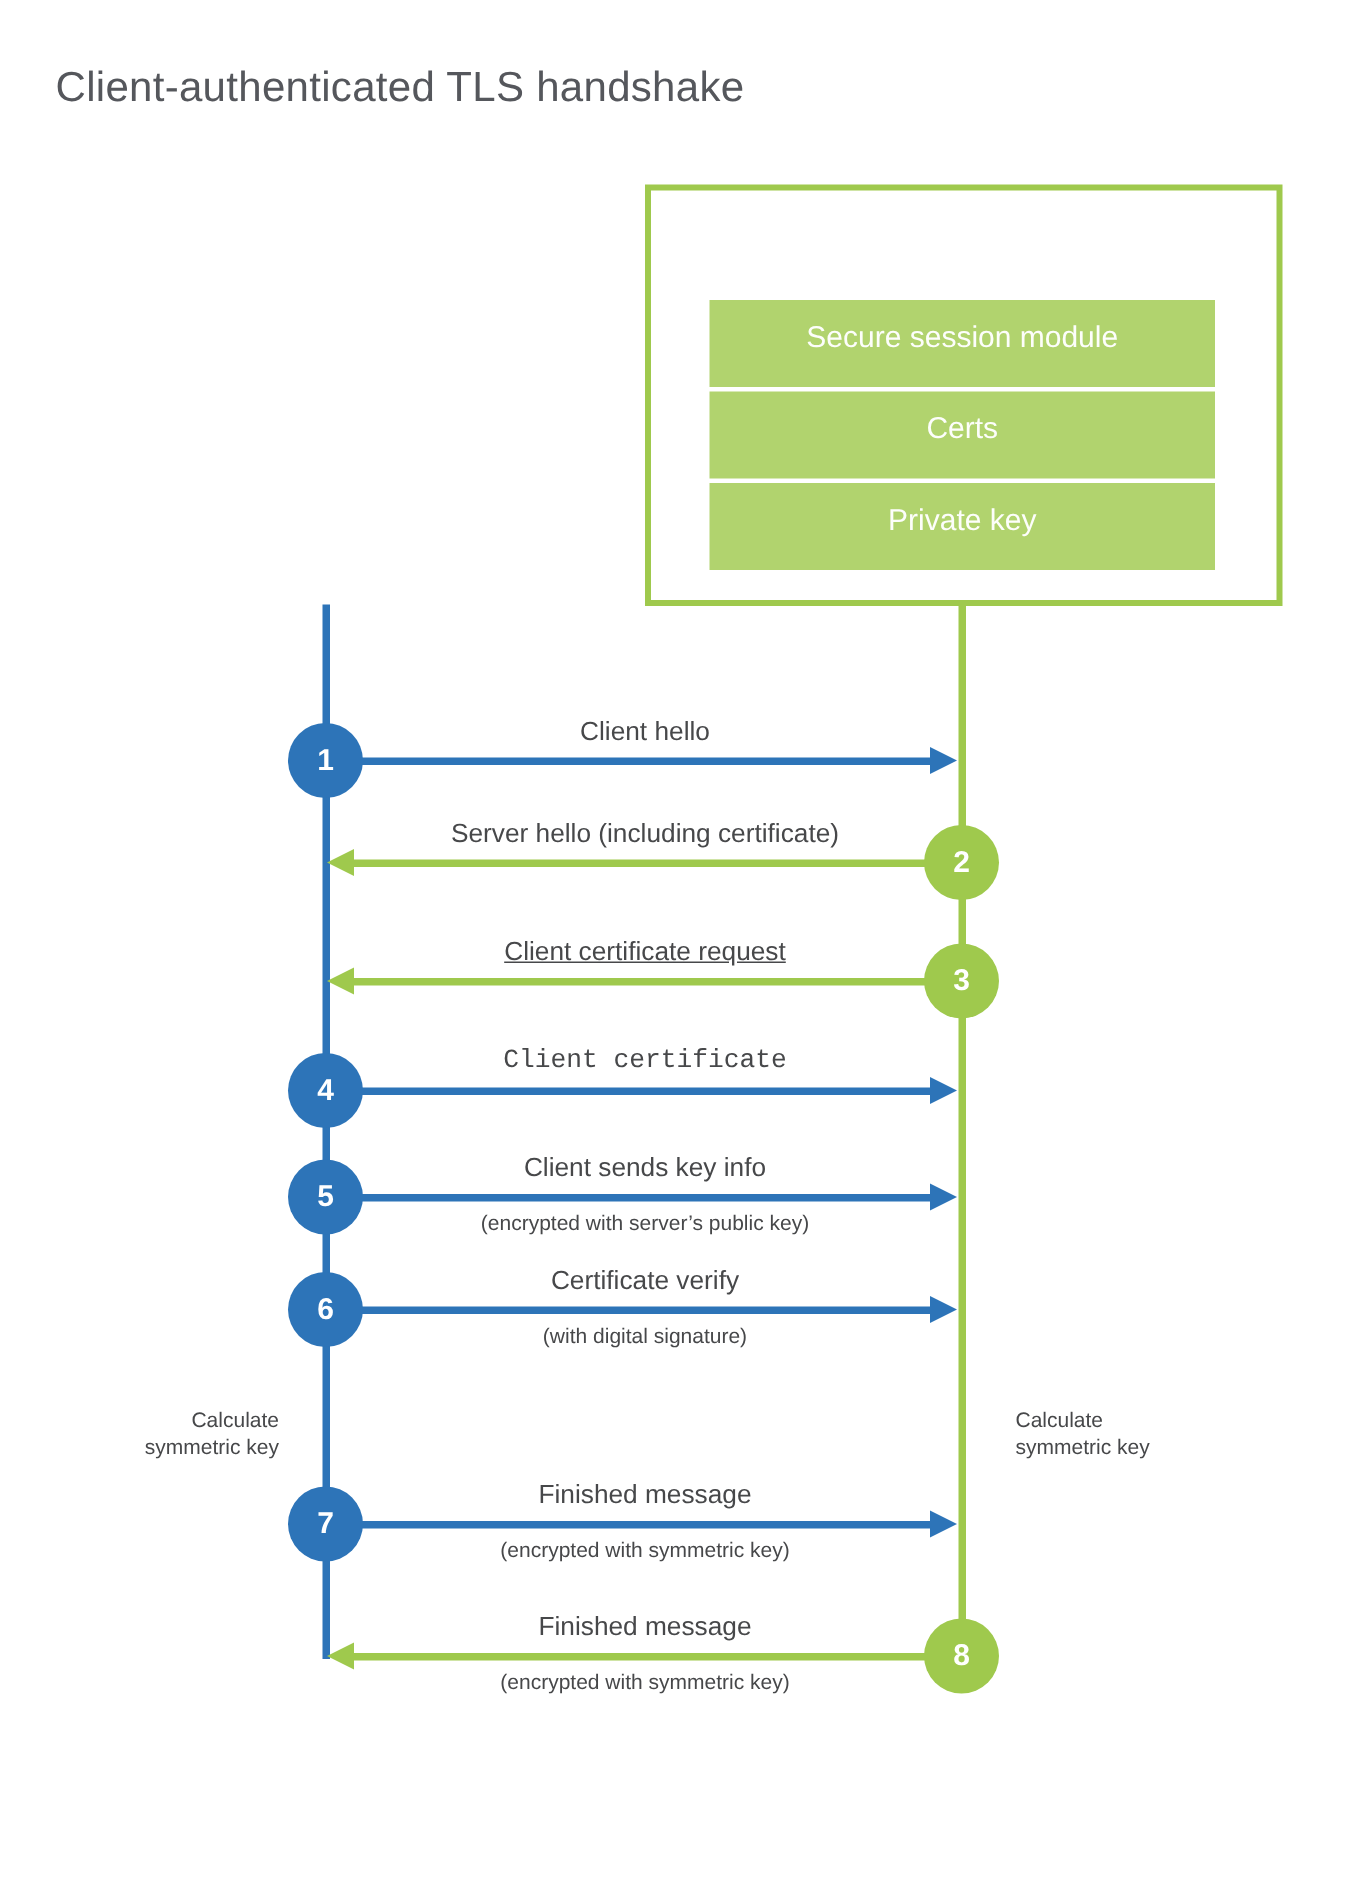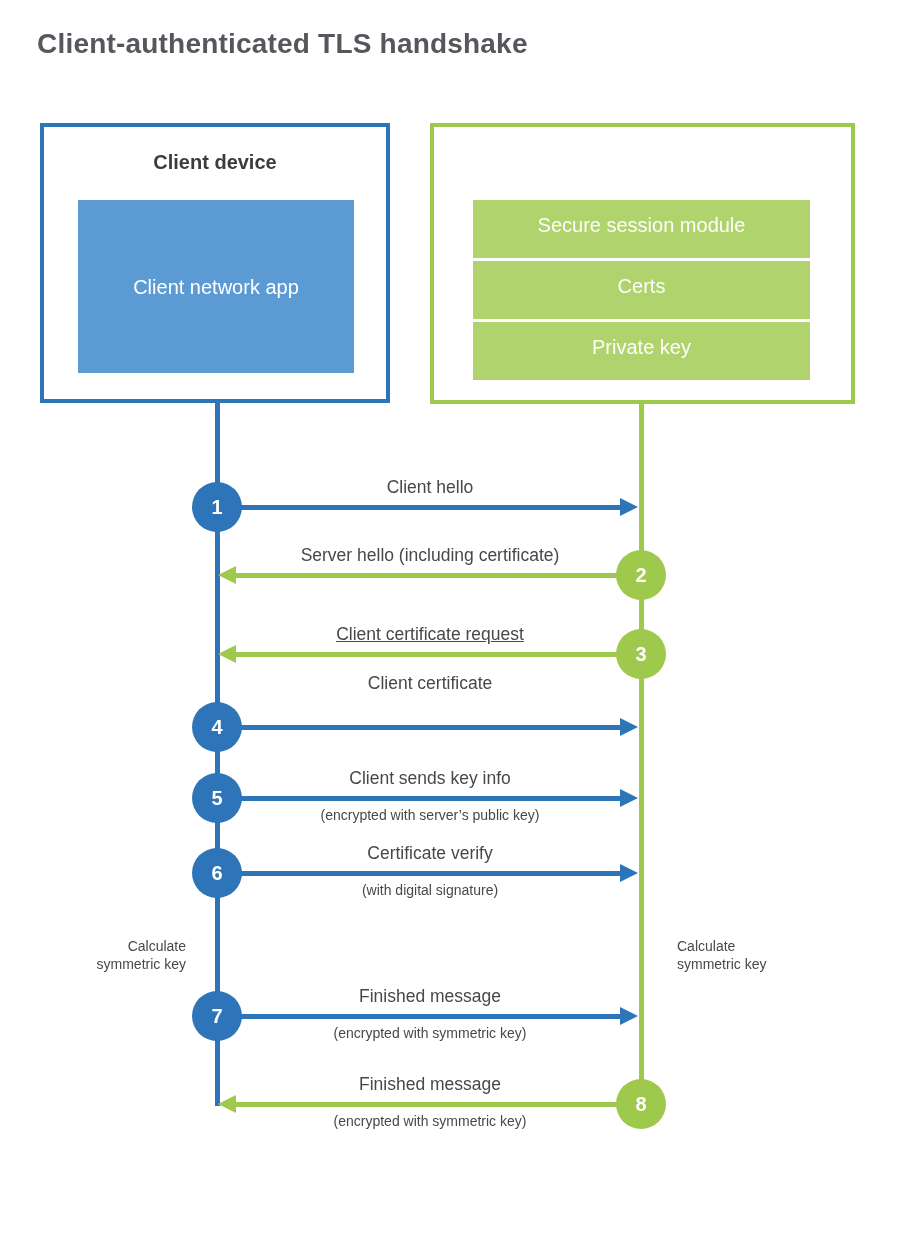--- a/index.html
+++ b/index.html
@@ -10,22 +10,22 @@
     --title-gray:#55575c;
     --heading-dark:#3b3c3f;
     --label-gray:#47484a;
   }
   *{margin:0;padding:0;box-sizing:border-box;}
   html,body{background:#fff;}
   body{font-family:"Liberation Sans","DejaVu Sans",sans-serif;}
   .canvas{position:relative;width:900px;height:1256px;background:#fff;overflow:hidden;}
 
   .page-title{
-    position:absolute;left:37px;top:28px;
-    font-size:28px;font-weight:700;color:var(--title-gray);
+    position:absolute;left:37px;top:42px;
+    font-size:28px;font-weight:400;color:var(--title-gray);
     letter-spacing:0.2px;
   }
 
   
   .actor-box{position:absolute;background:#fff;}
   .client-box{left:40px;top:123px;width:350px;height:280px;border:4px solid var(--blue);}
   .server-box{left:430px;top:123px;width:425px;height:281px;border:4px solid var(--green);}
   .box-title{
     position:absolute;left:0;top:24px;width:100%;
     text-align:center;font-size:20px;font-weight:700;color:var(--heading-dark);
@@ -88,26 +88,20 @@
   .note-calc-left{right:714px;top:938px;width:130px;text-align:right;}
   .note-calc-right{left:677px;top:938px;width:130px;text-align:left;}
 </style>
 </head>
 <body>
 
 <div class="canvas">
 
   <div class="page-title">Client-authenticated TLS handshake</div>
 
-  <div class="actor-box client-box">
-    <div class="box-title">Client device</div>
-    <div class="client-app">
-      <span>Client network app</span>
-    </div>
-  </div>
 
   <div class="actor-box server-box">
     <div class="server-bar b0">Secure session module</div>
     <div class="server-bar b1">Certs</div>
     <div class="server-bar b2">Private key</div>
   </div>
 
   <div class="lifeline blue"></div>
   <div class="lifeline green"></div>
 
@@ -128,21 +122,21 @@
         <span>3</span>
       </div>
       <div class="arrow-line green" style="top: 651.5px;"></div>
       <div class="arrow-head left" style="top: 645px;"></div>
       <div class="msg-label" style="top: 624px; text-decoration: underline;">Client certificate request</div>
       <div class="seq-circle blue" style="top: 702px;">
         <span>4</span>
       </div>
       <div class="arrow-line blue" style="top: 724.5px;"></div>
       <div class="arrow-head right" style="top: 718px;"></div>
-      <div class="msg-label" style="top: 673px;">Client certificate</div>
+      <div class="msg-label" style="top: 697px; font-family: Liberation Mono, monospace;">Client certificate</div>
       <div class="seq-circle blue" style="top: 773px;">
         <span>5</span>
       </div>
       <div class="arrow-line blue" style="top: 795.5px;"></div>
       <div class="arrow-head right" style="top: 789px;"></div>
       <div class="msg-label" style="top: 768px;">Client sends key info</div>
       <div class="msg-sub" style="top: 807px;">(encrypted with server’s public key)</div>
       <div class="seq-circle blue" style="top: 848px;">
         <span>6</span>
       </div>

